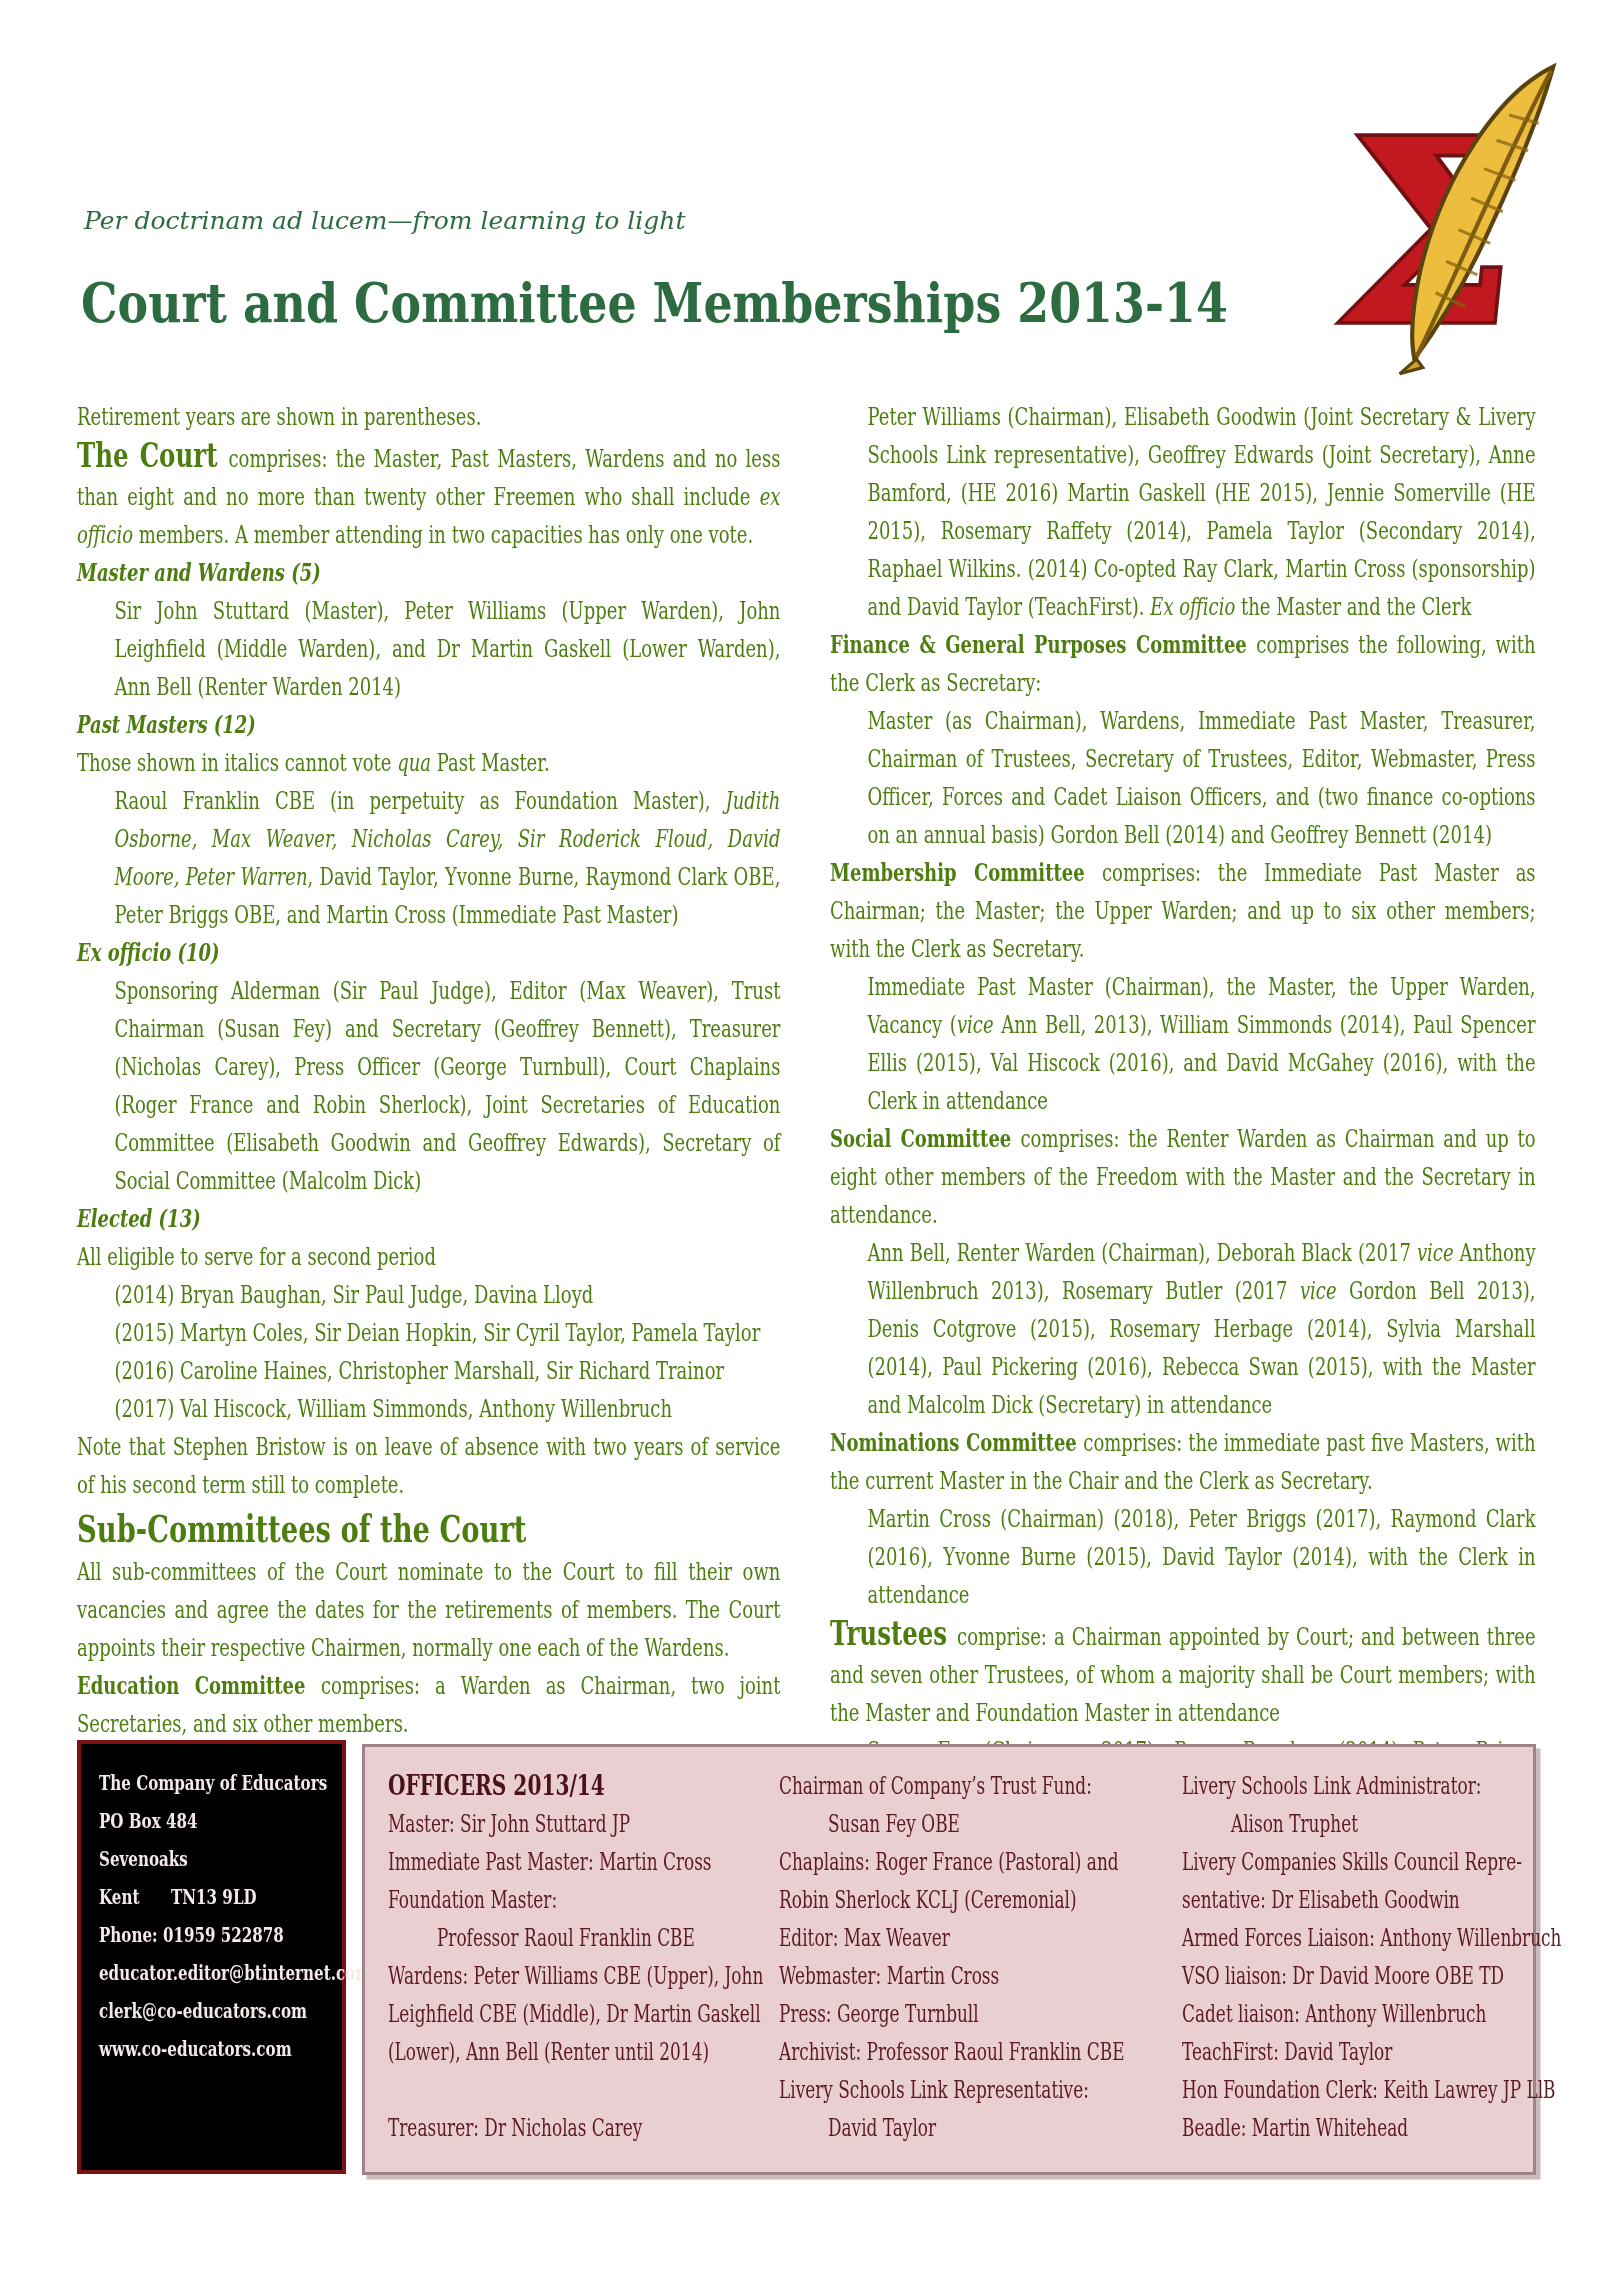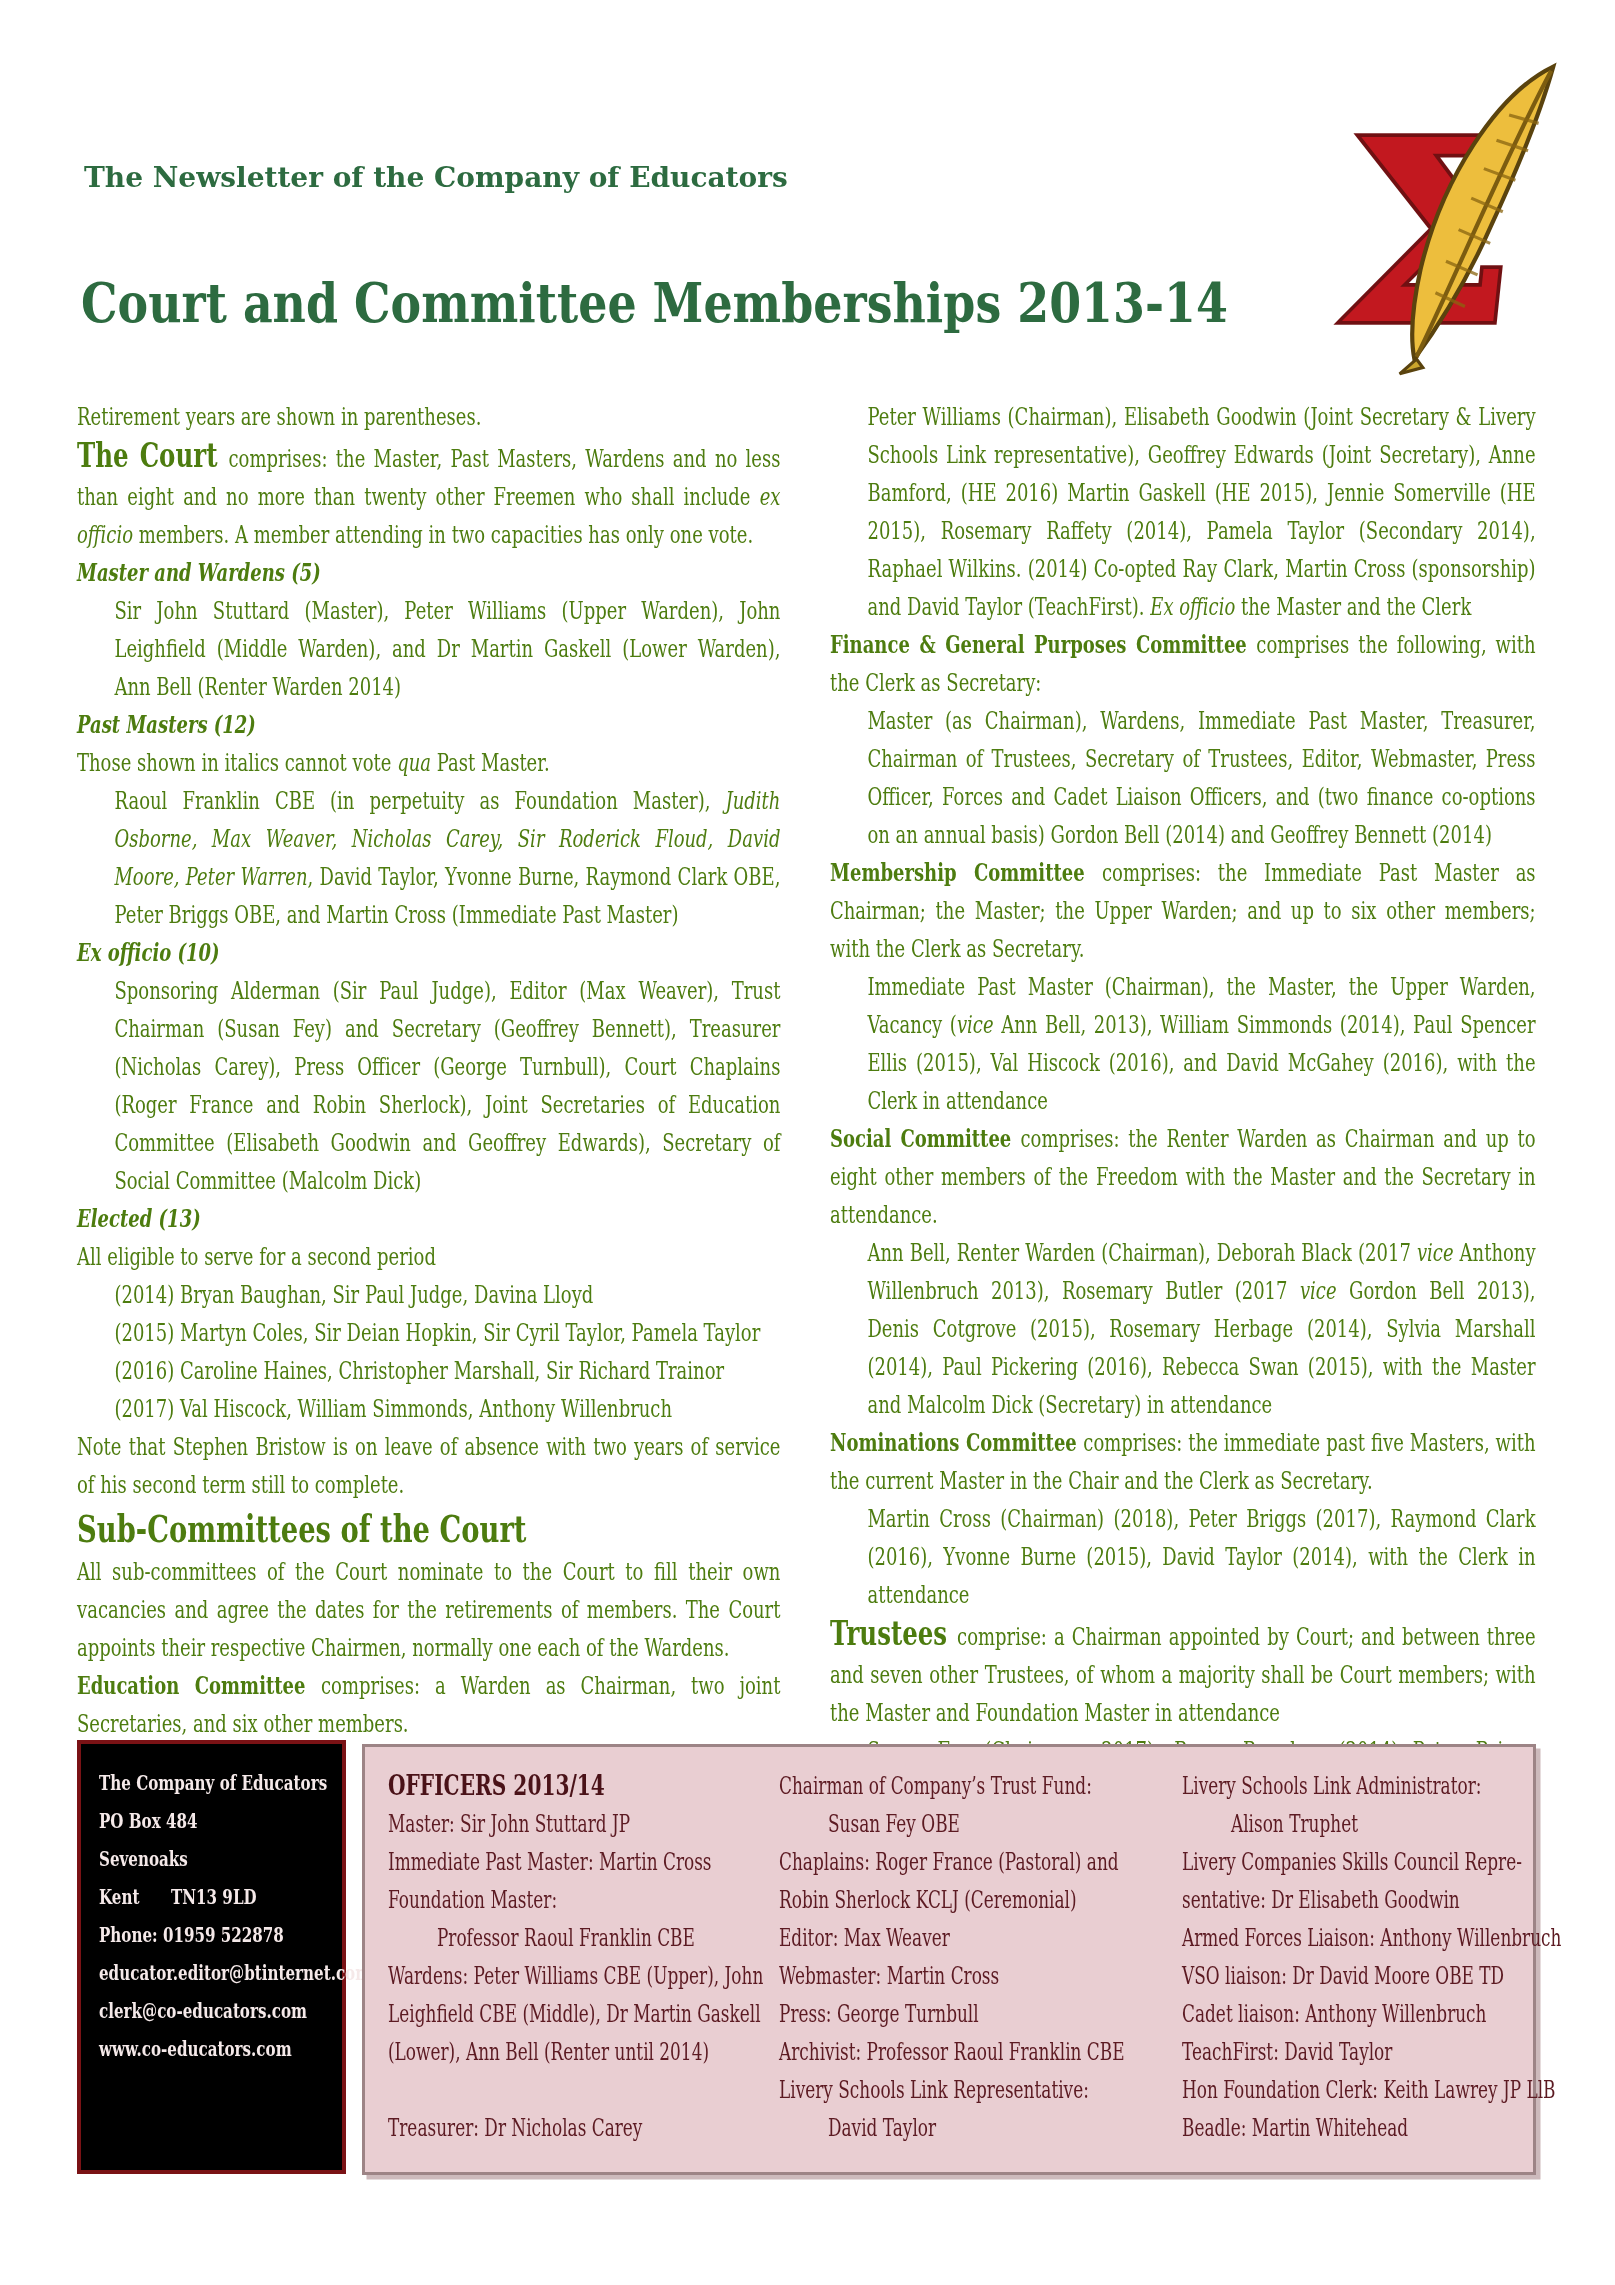--- a/index.html
+++ b/index.html
@@ -39,21 +39,21 @@
   .ocol3{left:817px;} .ocol3 .oinner{width:493px;}
   .oline{height:38px;}
   .oline.ind{padding-left:68px;}
   .oline.title{font-weight:bold;font-size:28px;color:#4a1218;}
 </style>
 </head>
 <body>
 
 <div class="page">
 
-  <div class="nl-title">The Newsletter of the Company of Educators</div>
+  <div class="motto">Per doctrinam ad lucem—from learning to light</div>
   <div class="page-title">Court and Committee Memberships 2013-14</div>
 
   <div class="logo">
     <svg width="253" height="321" viewBox="0 0 240 305">
       <text x="28" y="252" font-family="DejaVu Serif, serif" font-weight="bold" font-size="240" fill="#c2181f" stroke="#701012" stroke-width="7" paint-order="stroke" transform="skewX(-6)">Σ</text>
       <path d="M212,10 C158,36 106,118 86,202 C78,238 76,268 80,288 C96,266 126,222 152,163 C180,103 202,46 212,10 Z" fill="#edbe3d" stroke="#5a430e" stroke-width="4"></path>
       <path d="M82,286 C118,212 168,92 210,14" stroke="#7c5c10" stroke-width="4" fill="none"></path>
       <path d="M100,225 L128,238 M110,195 L140,208 M122,165 L152,178 M134,135 L164,148 M146,107 L176,118 M158,80 L188,90 M170,56 L198,64" stroke="#8a6510" stroke-width="3" opacity="0.75"></path>
       <path d="M82,288 L66,302 L88,296 Z" fill="#caa52c" stroke="#5a430e" stroke-width="3"></path>
     </svg>

